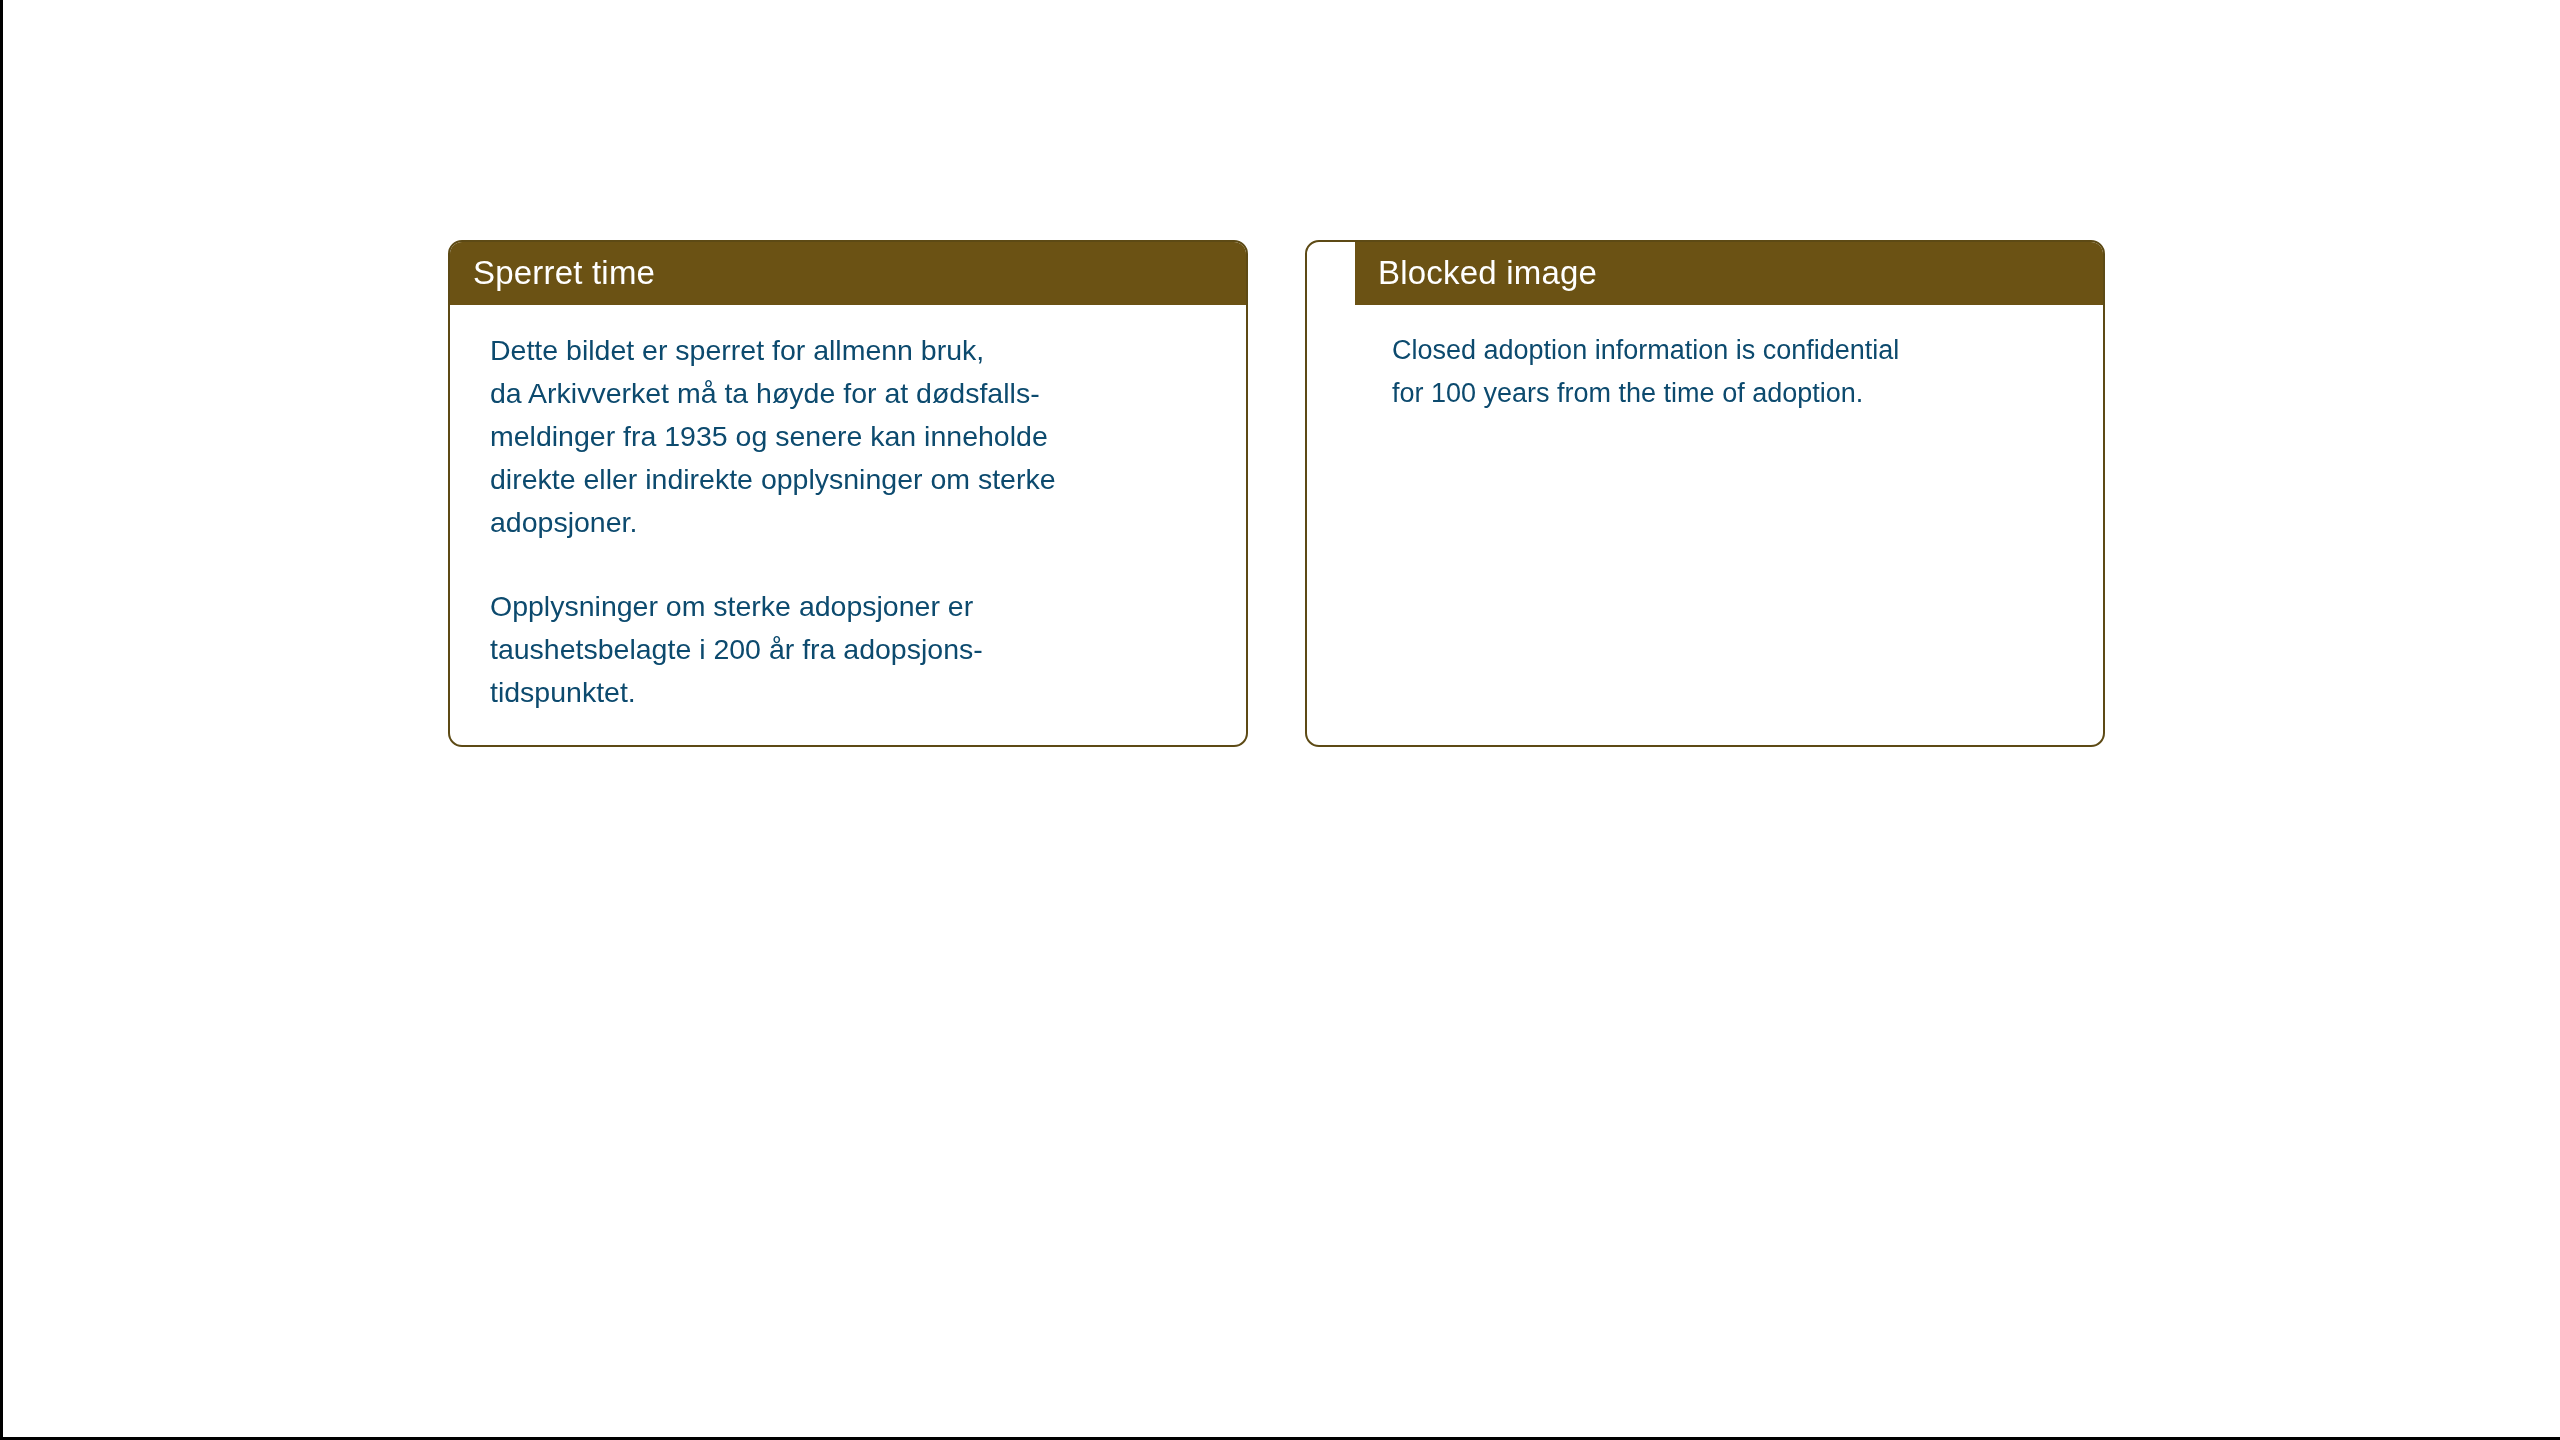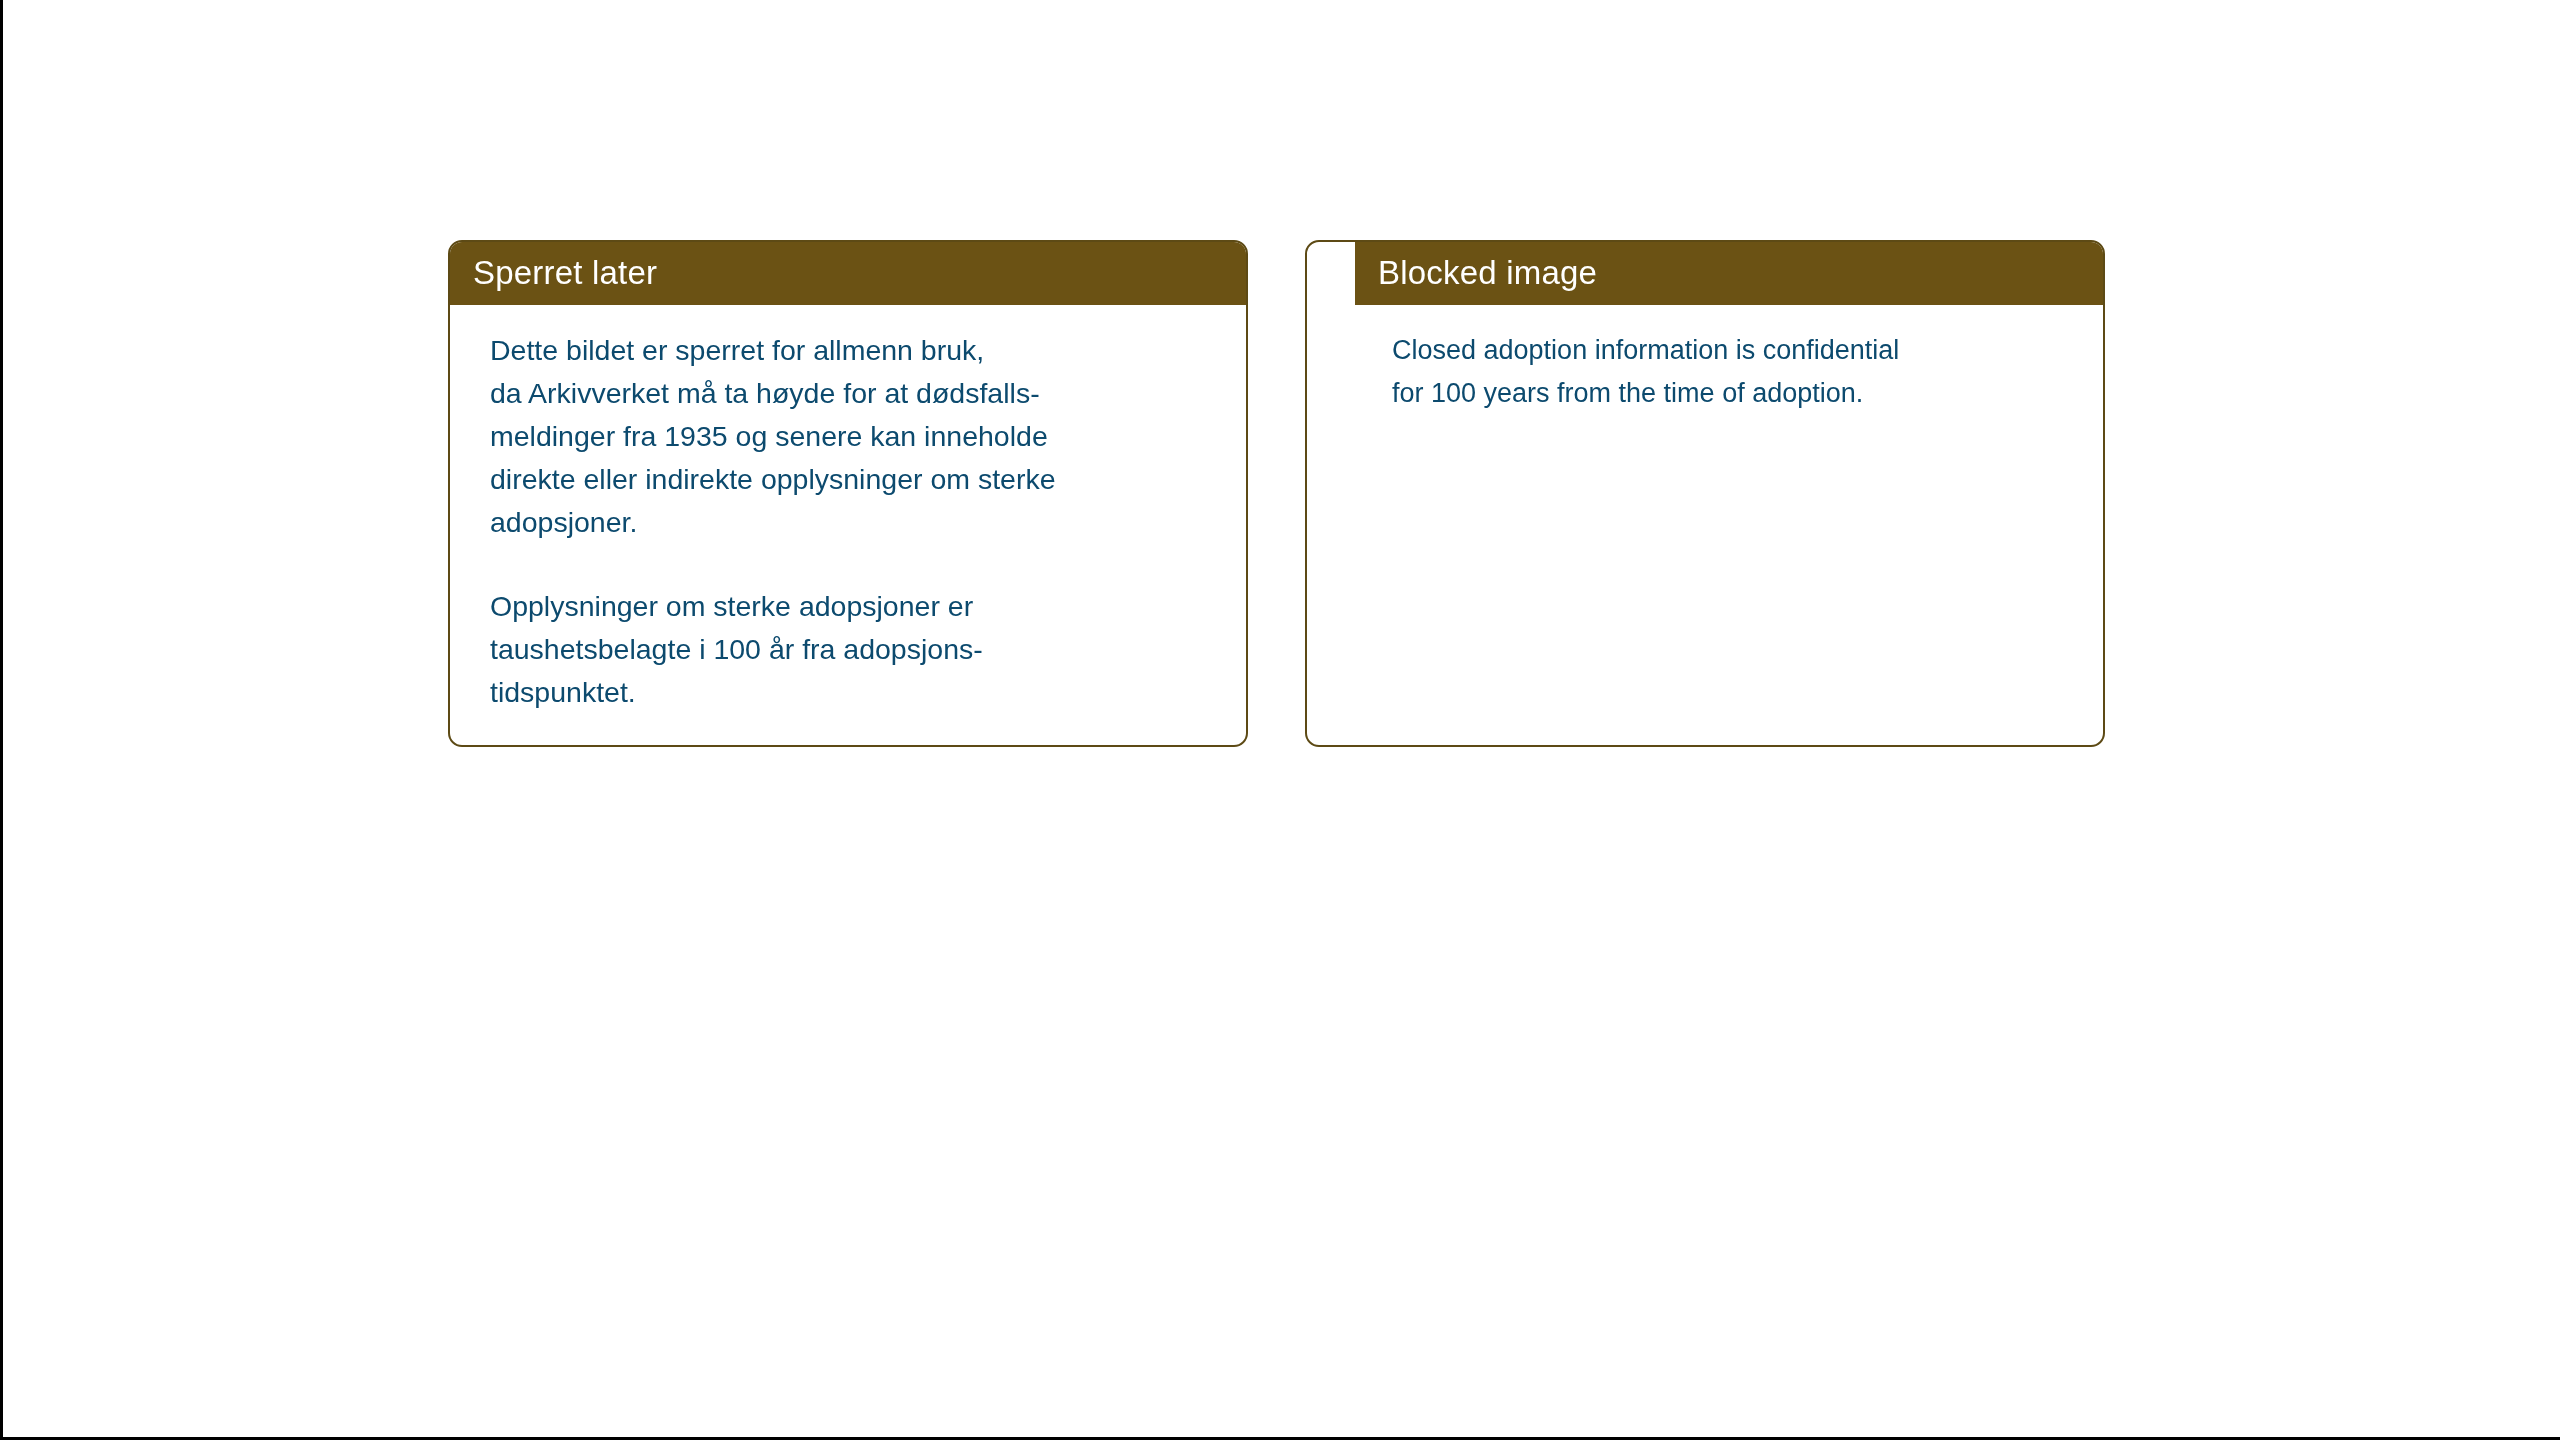--- a/index.html
+++ b/index.html
@@ -83,29 +83,29 @@
 </style>
 </head>
 <body>
 
 <div class="left-rule"></div>
 <div class="bottom-rule"></div>
 
 <div class="panels">
 
   <section class="panel panel-no">
-    <div class="panel-header">Sperret later</div>
+    <div class="panel-header">Sperret time</div>
     <div class="panel-body">
       <p class="para">Dette bildet er sperret for allmenn bruk,
 da Arkivverket må ta høyde for at dødsfalls-
 meldinger fra 1935 og senere kan inneholde
 direkte eller indirekte opplysninger om sterke
 adopsjoner.</p>
       <p class="para">Opplysninger om sterke adopsjoner er
-taushetsbelagte i 100 år fra adopsjons-
+taushetsbelagte i 200 år fra adopsjons-
 tidspunktet.</p>
     </div>
   </section>
 
   <section class="panel panel-en">
     <div class="panel-header">Blocked image</div>
     <div class="panel-body">
       <p class="para">Closed adoption information is confidential
 for 100 years from the time of adoption.</p>
     </div>

